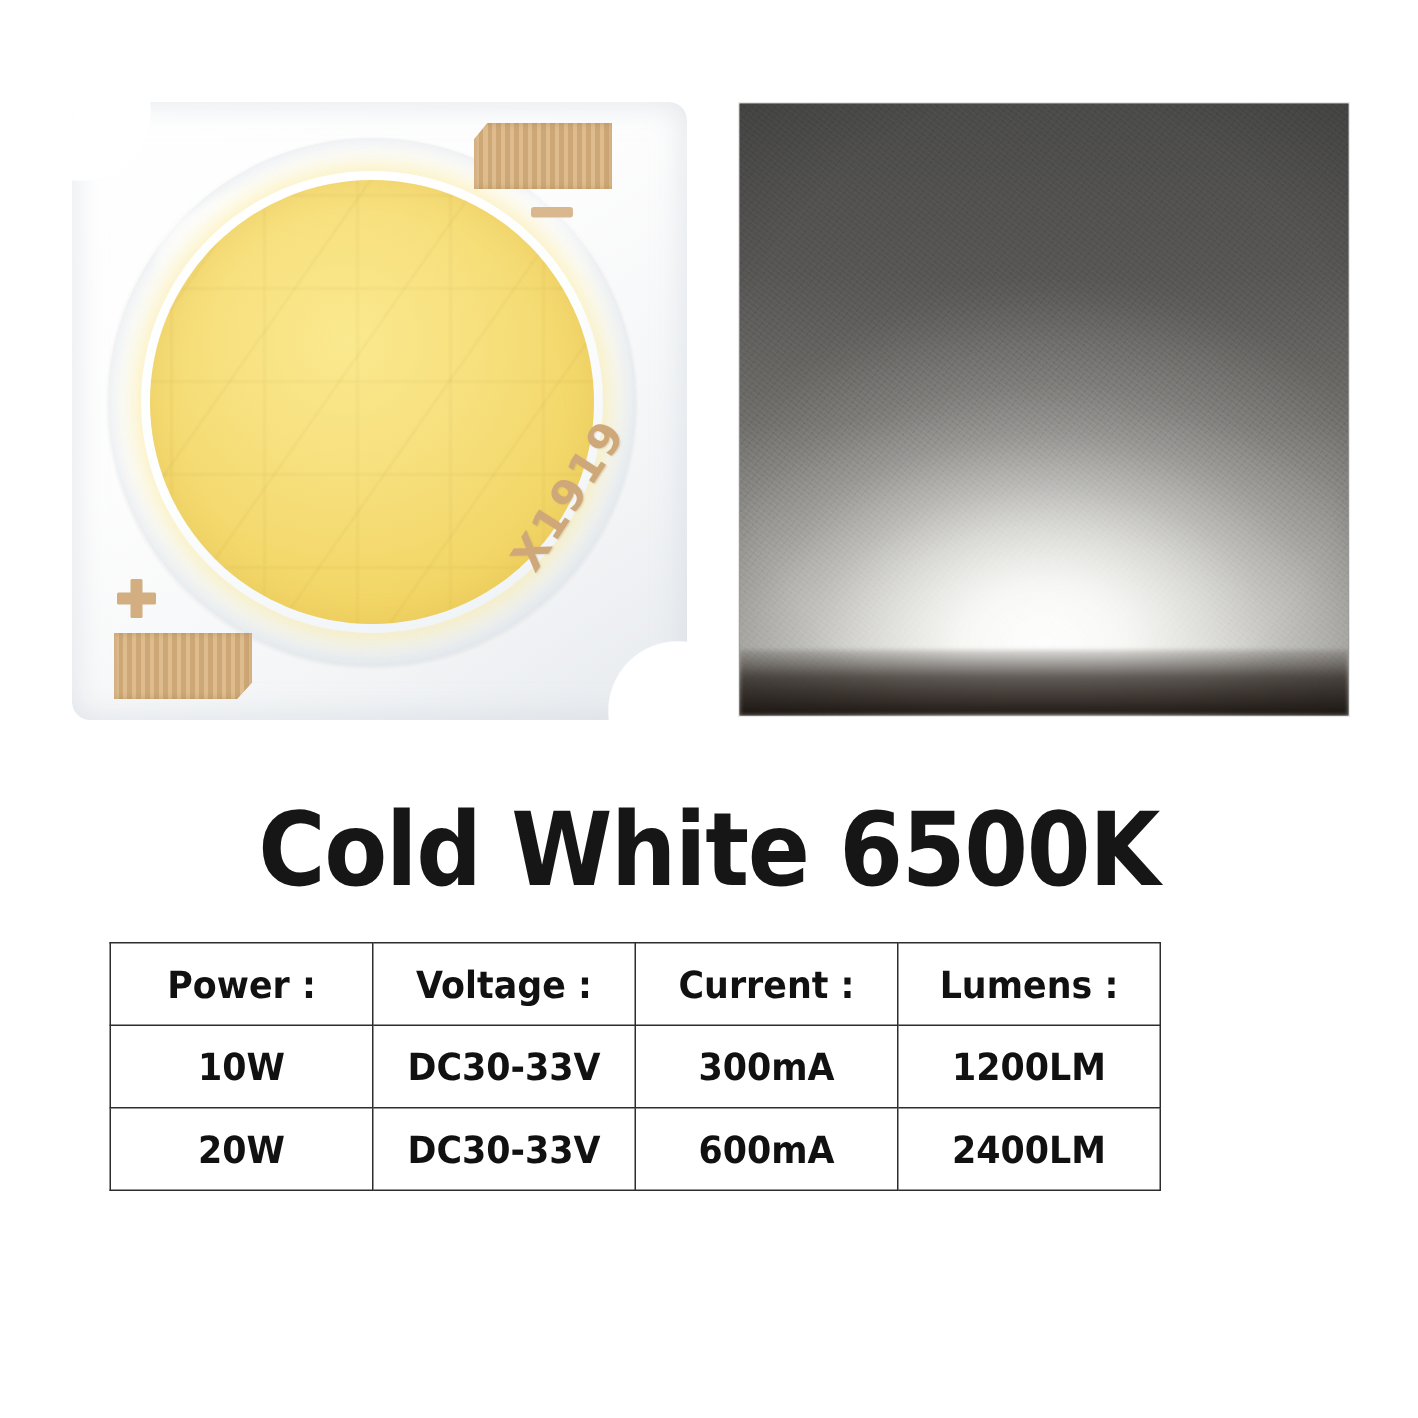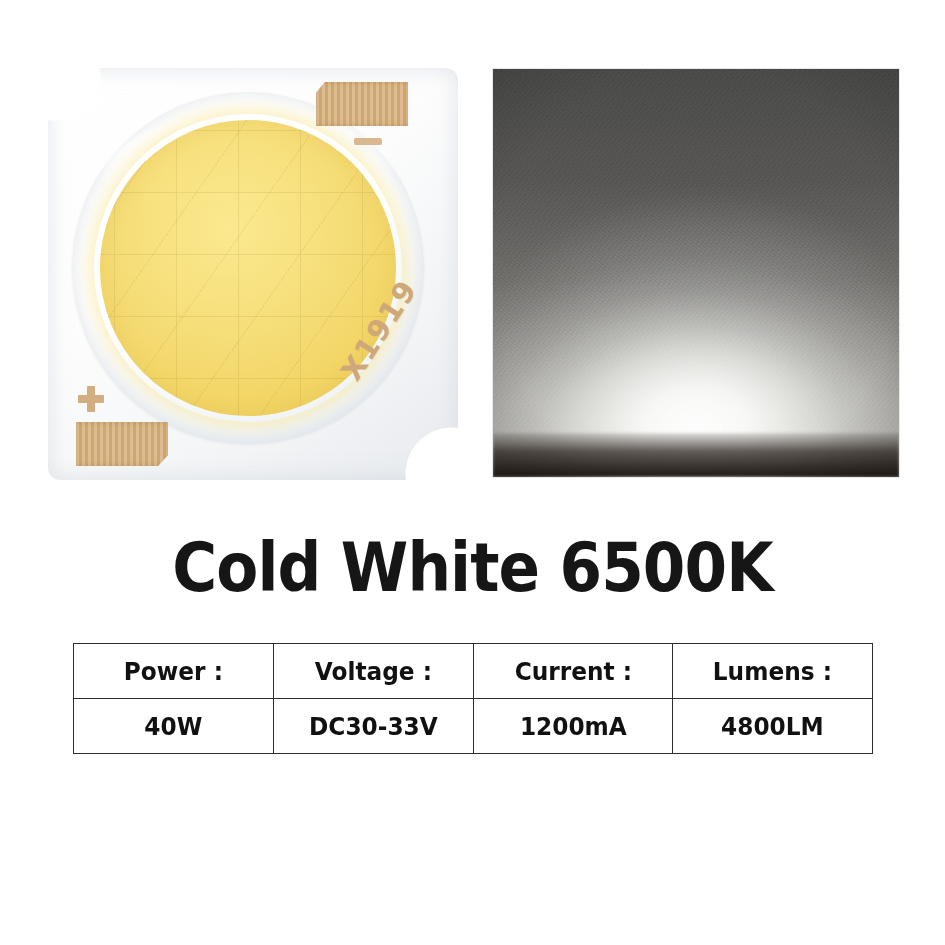--- a/index.html
+++ b/index.html
@@ -281,22 +281,22 @@
     letter-spacing: -1px;
     color: #161616;
     transform: scaleX(0.90);
     white-space: nowrap;
   }
 
   
   .spec-table {
     position: absolute;
     left: 73px;
-    top: 643px;
-    width: 800px;
+    top: 628px;
+    width: 701px;
     border-collapse: collapse;
     table-layout: fixed;
   }
   .spec-table td,
   .spec-table th {
     border: 1px solid #2d2d2d;
     height: 54px;
     text-align: center;
     vertical-align: middle;
     font-family: "DejaVu Sans", sans-serif;
@@ -370,26 +370,40 @@
         <span class="cell-inner">Current :</span>
       </th>
       <th>
         <span class="cell-inner">Lumens :</span>
       </th>
     </tr>
   </thead>
   <tbody>
     <tr>
       <td>
-        <span class="cell-inner">40W</span>
+        <span class="cell-inner">10W</span>
       </td>
       <td>
         <span class="cell-inner">DC30-33V</span>
       </td>
       <td>
-        <span class="cell-inner">1200mA</span>
-      </td>
-      <td>
-        <span class="cell-inner">4800LM</span>
+        <span class="cell-inner">300mA</span>
+      </td>
+      <td>
+        <span class="cell-inner">1200LM</span>
+      </td>
+    </tr>
+    <tr>
+      <td>
+        <span class="cell-inner">20W</span>
+      </td>
+      <td>
+        <span class="cell-inner">DC30-33V</span>
+      </td>
+      <td>
+        <span class="cell-inner">600mA</span>
+      </td>
+      <td>
+        <span class="cell-inner">2400LM</span>
       </td>
     </tr>
   </tbody>
 </table>
 
 </body></html>

